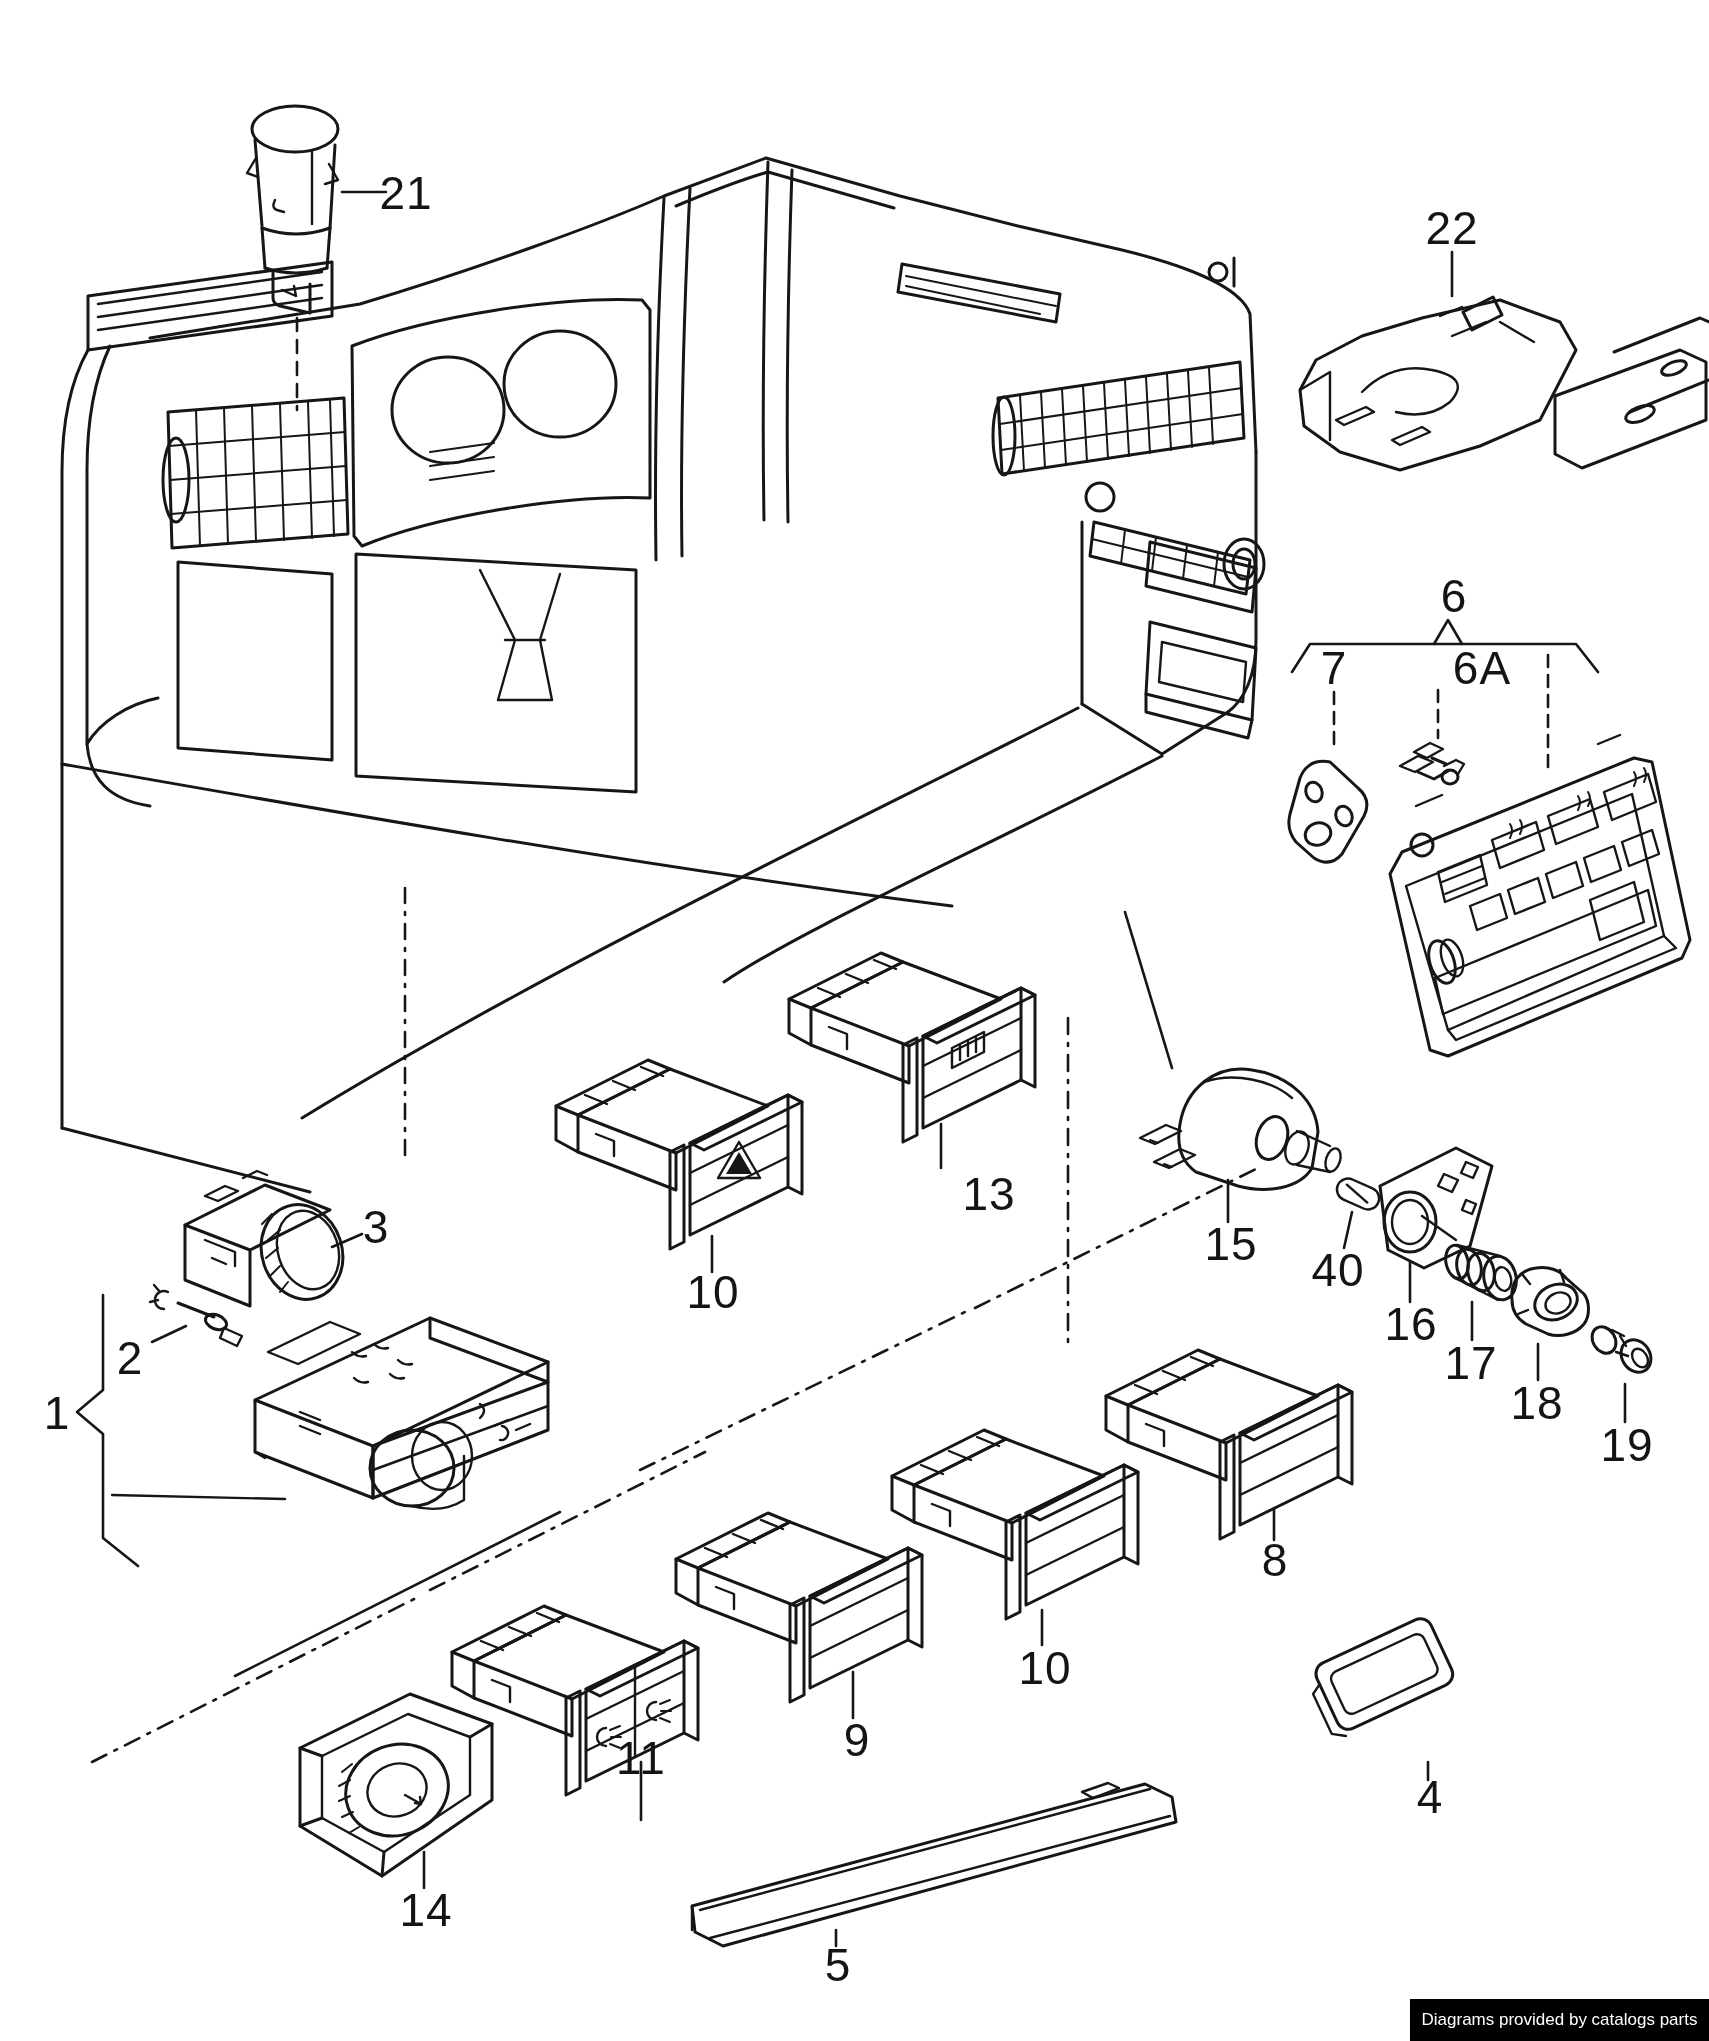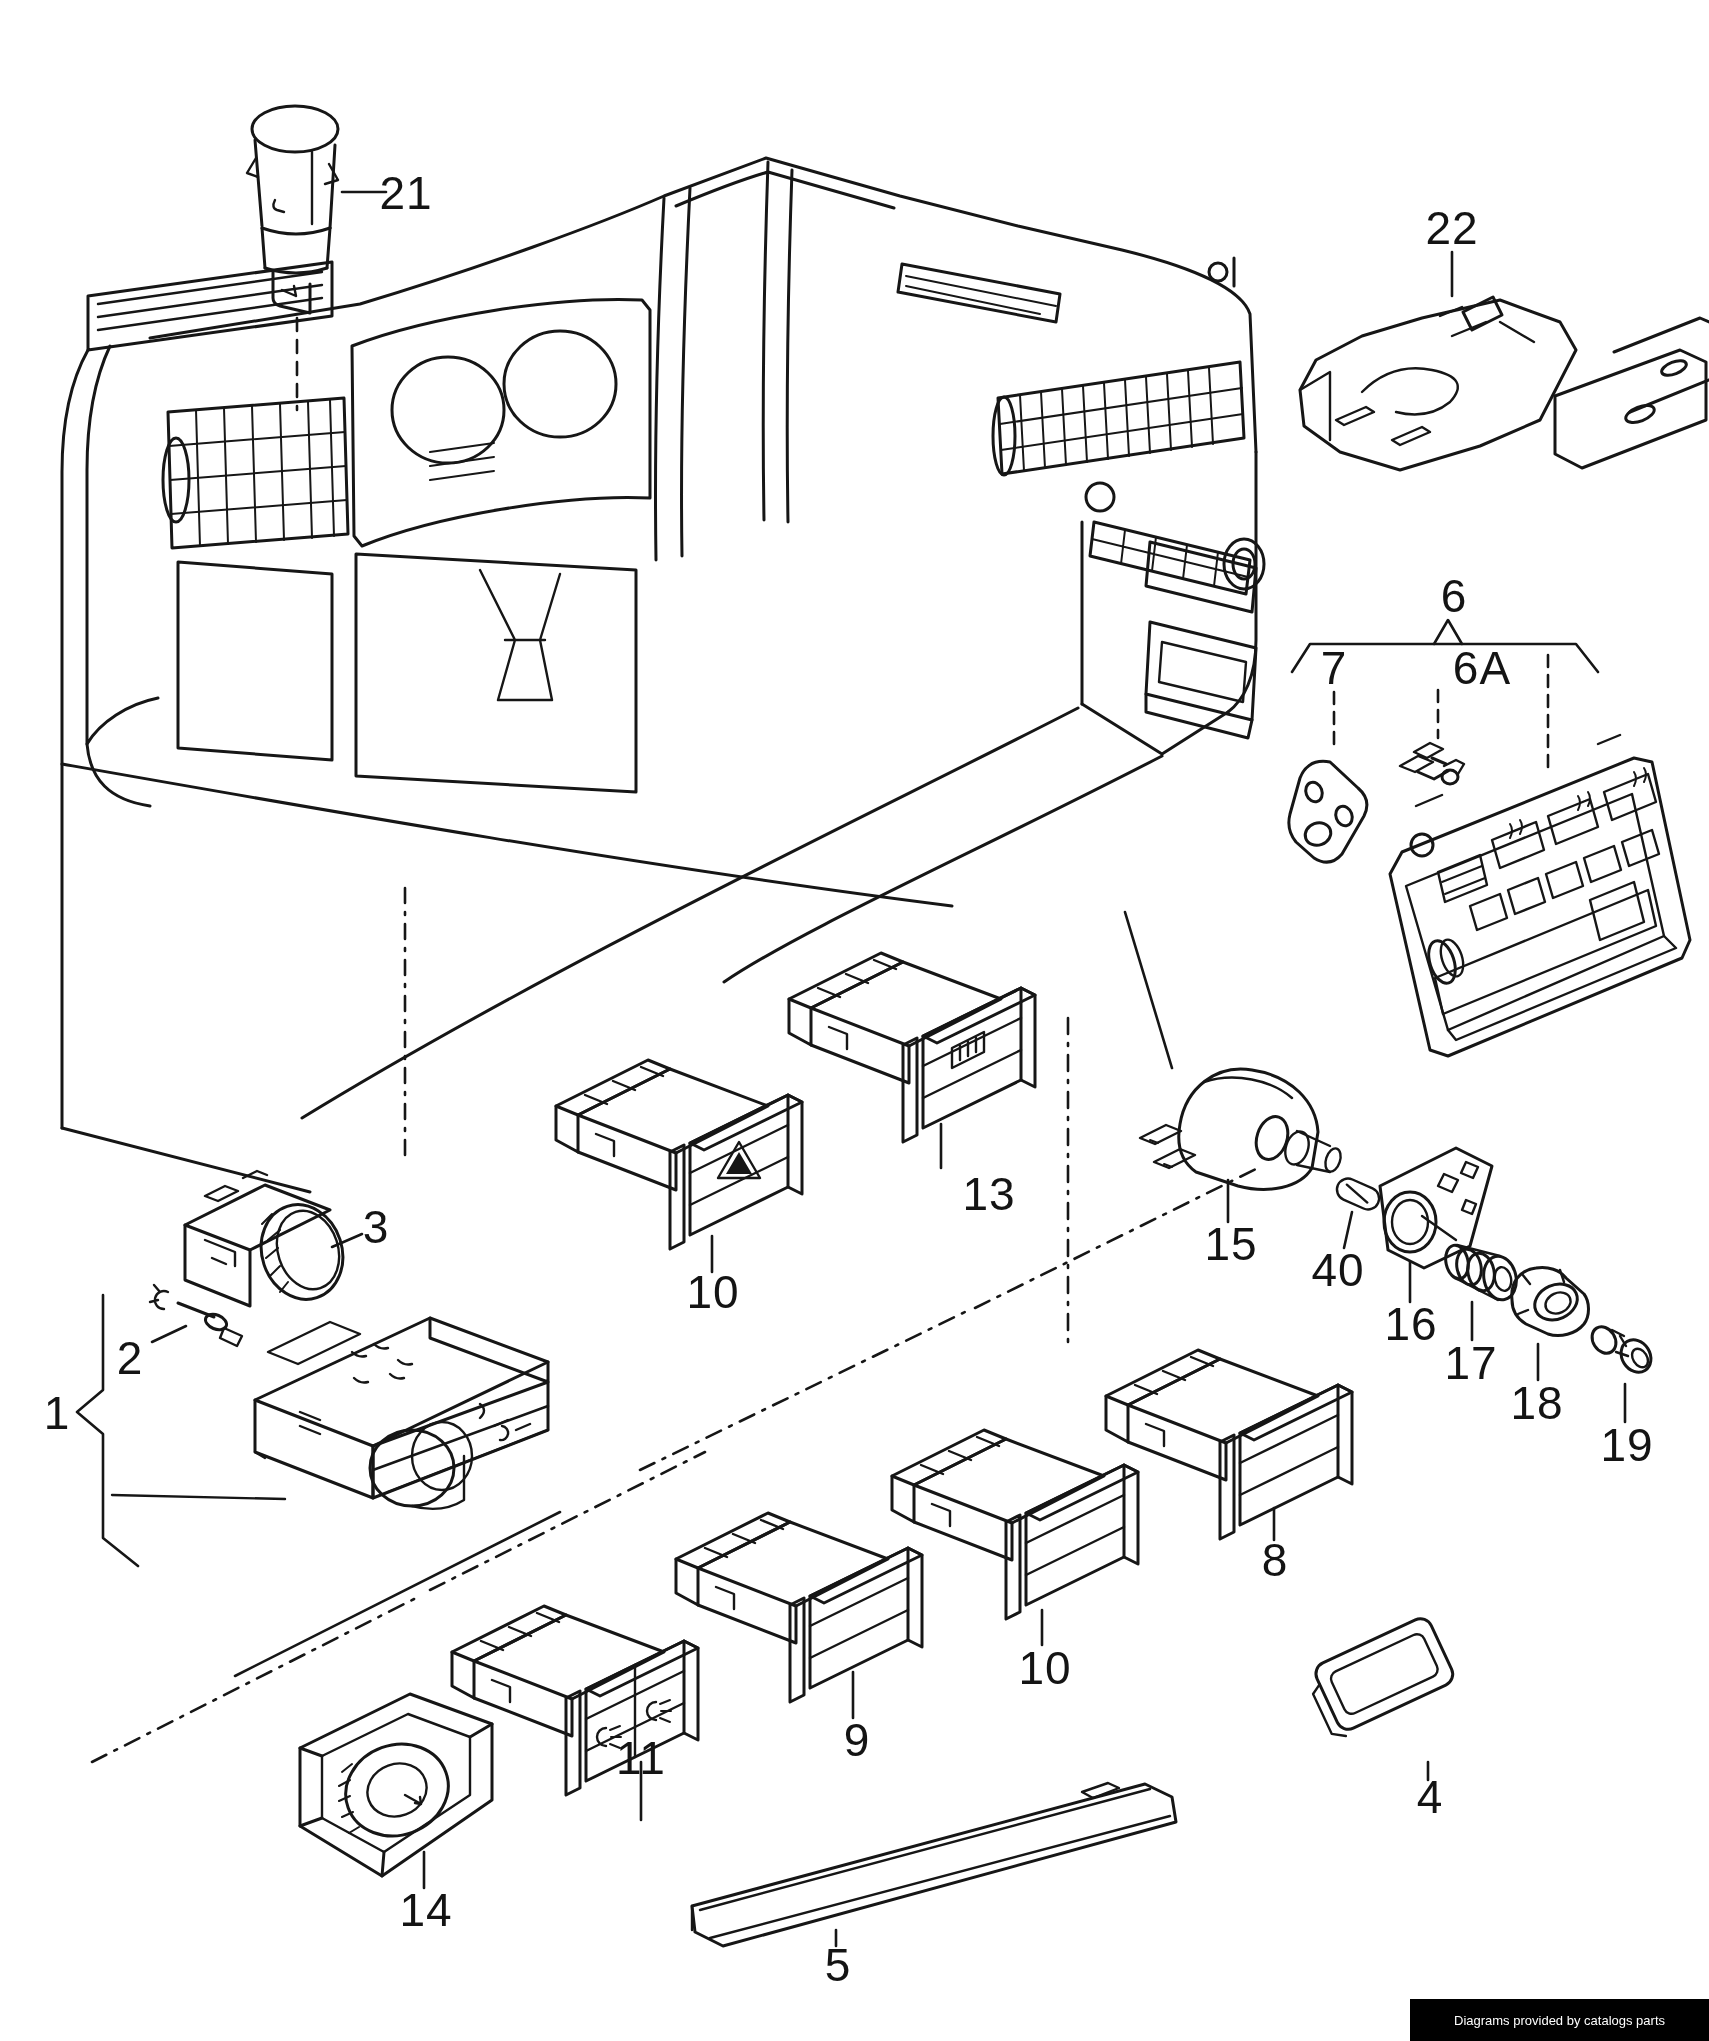--- a/index.html
+++ b/index.html
@@ -19,21 +19,21 @@
     letter-spacing:1px;
     white-space:nowrap;
     user-select:none;
   }
   .badge{
     position:absolute;
     left:1410px;top:1999px;
     width:299px;height:42px;
     background:#000000;color:#ffffff;
     display:flex;align-items:center;justify-content:center;
-    font-size:13px;
+    font-size:17px;
   }
 </style>
 </head>
 <body>
 
 <div class="stage">
 
 <svg class="art" width="1709" height="2041" viewBox="0 0 1709 2041" xmlns="http://www.w3.org/2000/svg">
 <g fill="none" stroke="#161616" stroke-width="3" stroke-linecap="round" stroke-linejoin="round">
 

